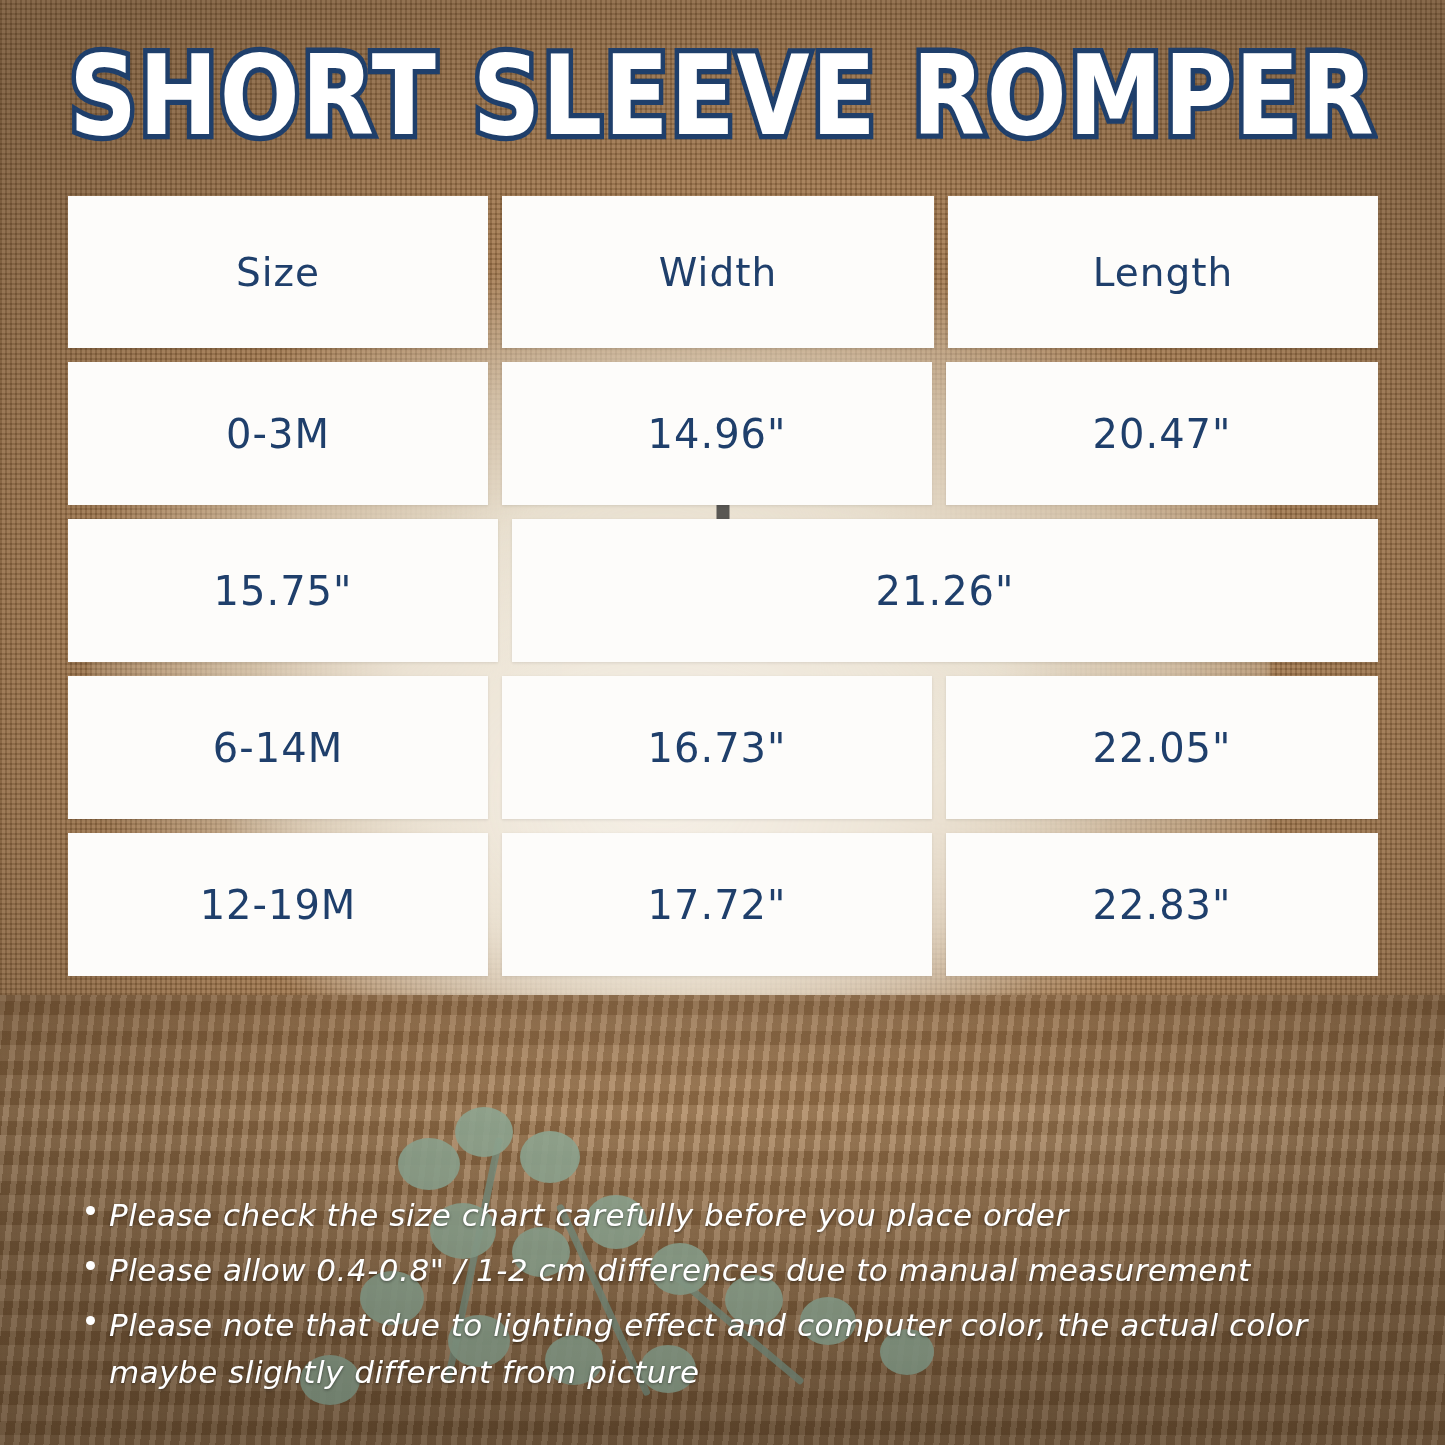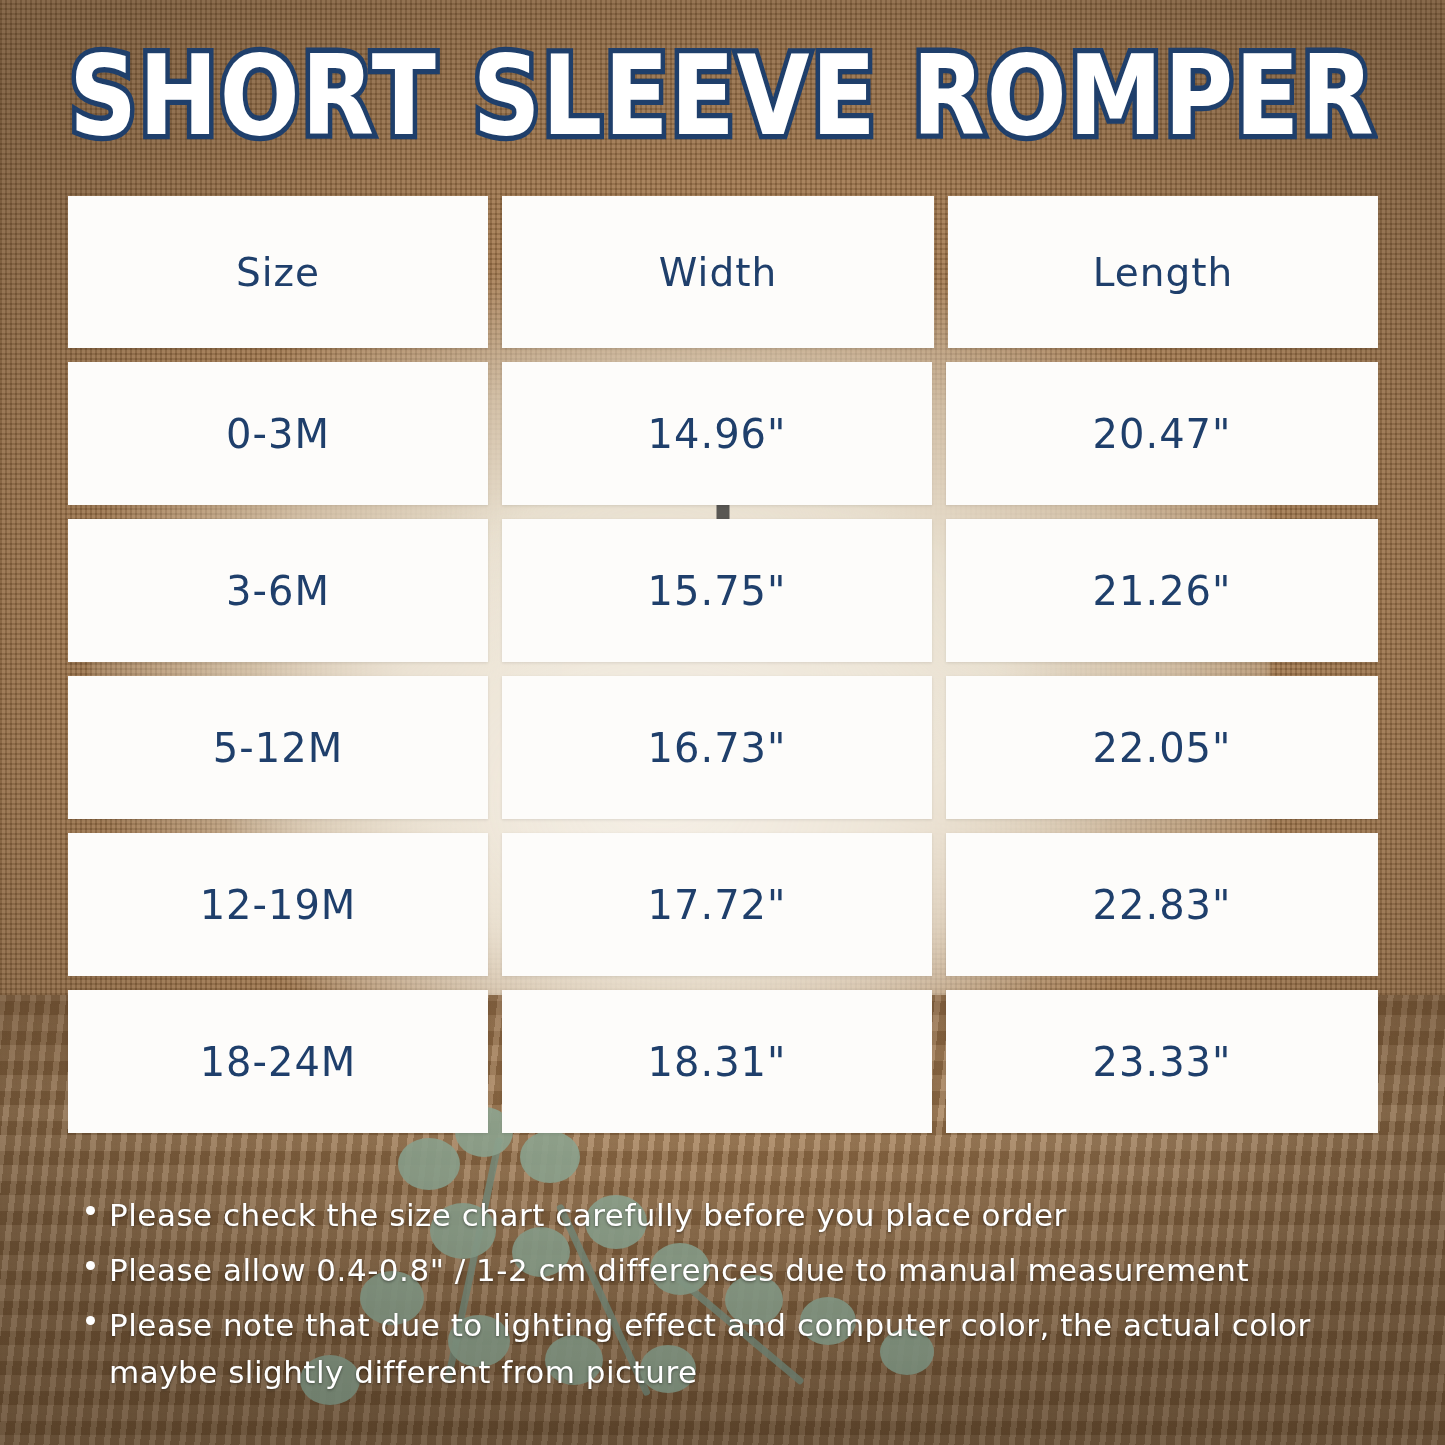--- a/index.html
+++ b/index.html
@@ -194,20 +194,21 @@
   .notes {
     position: absolute;
     left: 86px;
     right: 60px;
     top: 1192px;
     color: #ffffff;
     font-size: 31px;
     line-height: 1.52;
     letter-spacing: 0.5px;
     text-shadow: 0 1px 3px rgba(0,0,0,0.45);
+    font-style: italic;
   }
   .note {
     display: flex;
     align-items: flex-start;
     gap: 14px;
     margin-bottom: 8px;
   }
   .bullet {
     flex: 0 0 auto;
     margin-top: 14px;
@@ -270,42 +271,36 @@
       <div class="cell col-len">Length</div>
     </div>
 
     <div class="row">
       <div class="cell col-size">0-3M</div>
       <div class="cell col-len">14.96"</div>
       <div class="cell col-wid">20.47"</div>
     </div>
 
     <div class="row">
-      <div class="cell col-size">3-6M</div>
       <div class="cell col-len">15.75"</div>
       <div class="cell col-wid">21.26"</div>
     </div>
 
     <div class="row">
-      <div class="cell col-size">5-12M</div>
+      <div class="cell col-size">6-14M</div>
       <div class="cell col-len">16.73"</div>
       <div class="cell col-wid">22.05"</div>
     </div>
 
     <div class="row">
       <div class="cell col-size">12-19M</div>
       <div class="cell col-len">17.72"</div>
       <div class="cell col-wid">22.83"</div>
     </div>
 
-    <div class="row">
-      <div class="cell col-size">18-24M</div>
-      <div class="cell col-len">18.31"</div>
-      <div class="cell col-wid">23.33"</div>
-    </div>
 
   </div>
 
   <div class="notes">
     <div class="note">
       <span class="bullet"></span>
       <span class="note-text">Please check the size chart carefully before you place order</span>
     </div>
     <div class="note">
       <span class="bullet"></span>

